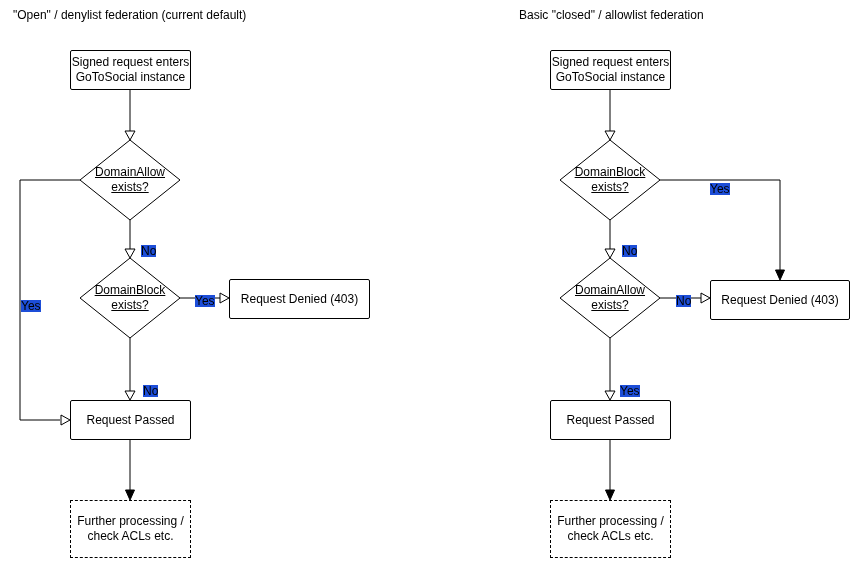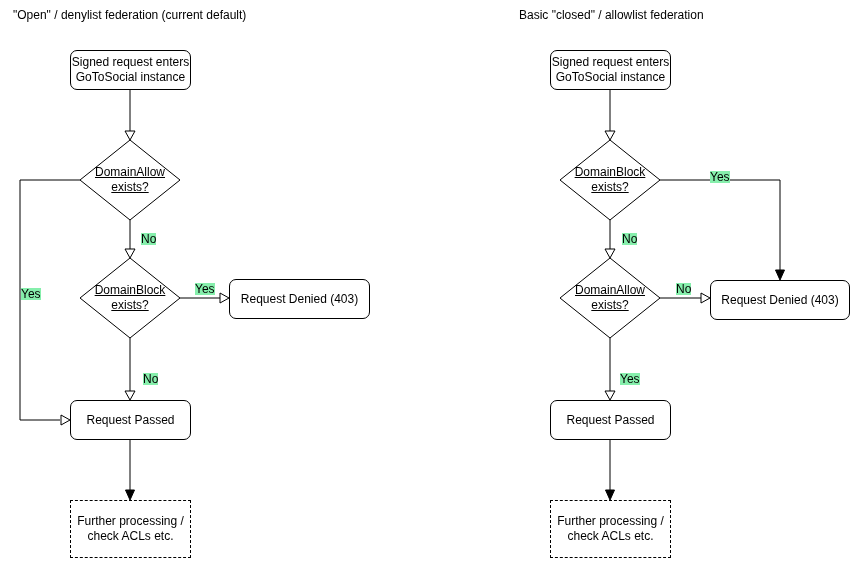--- a/index.html
+++ b/index.html
@@ -25,21 +25,21 @@
     border: 1px solid #000000;
     background: #ffffff;
     display: flex;
     align-items: center;
     justify-content: center;
     text-align: center;
     white-space: pre-line;
     font-size: 12px;
     line-height: 15px;
   }
-  .rounded { border-radius: 7px; }
+  .rounded { border-radius: 2px; }
   .dashedbox { border-style: dashed; border-radius: 0; }
   .dtext {
     position: absolute;
     display: flex;
     align-items: center;
     justify-content: center;
     text-align: center;
     white-space: pre-line;
     font-size: 12px;
     line-height: 15px;
@@ -48,21 +48,22 @@
   .title {
     position: absolute;
     font-size: 12px;
     line-height: 14px;
     white-space: pre;
   }
   .elabel {
     position: absolute;
     font-size: 12px;
     line-height: 12px;
-    background: #86efac;
+    background: #1d4ed8;
+    margin-top: 12px;
   }
 </style>
 </head>
 <body>
 
 <div class="canvas">
 
   <svg class="connector-layer" width="851" height="561">
 
     <g>

